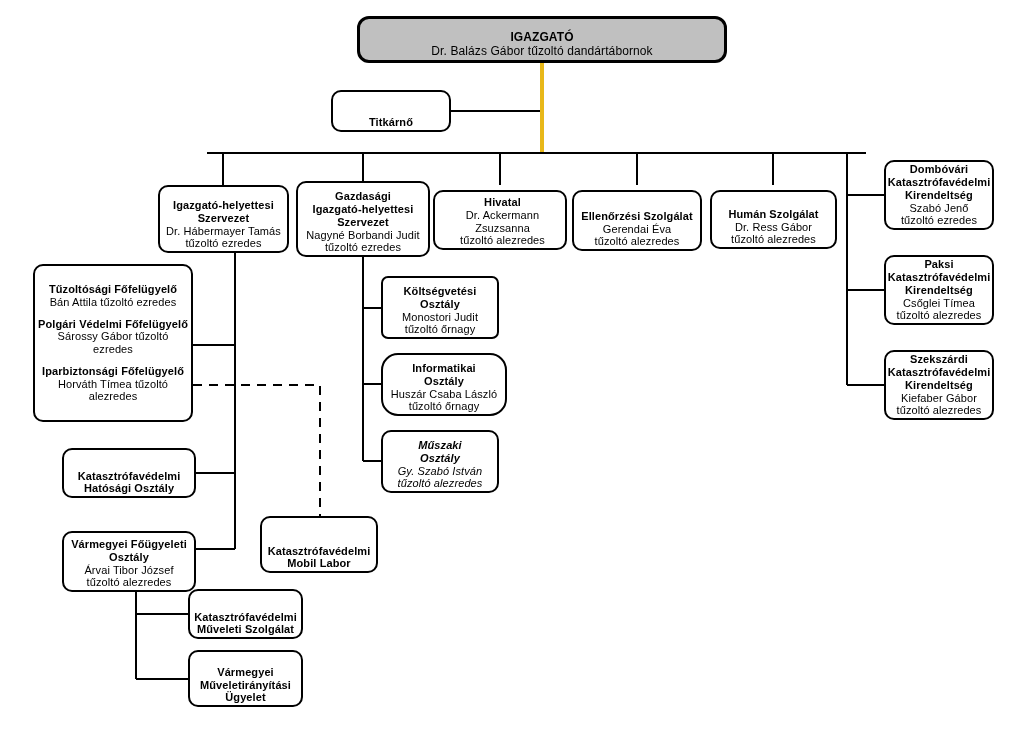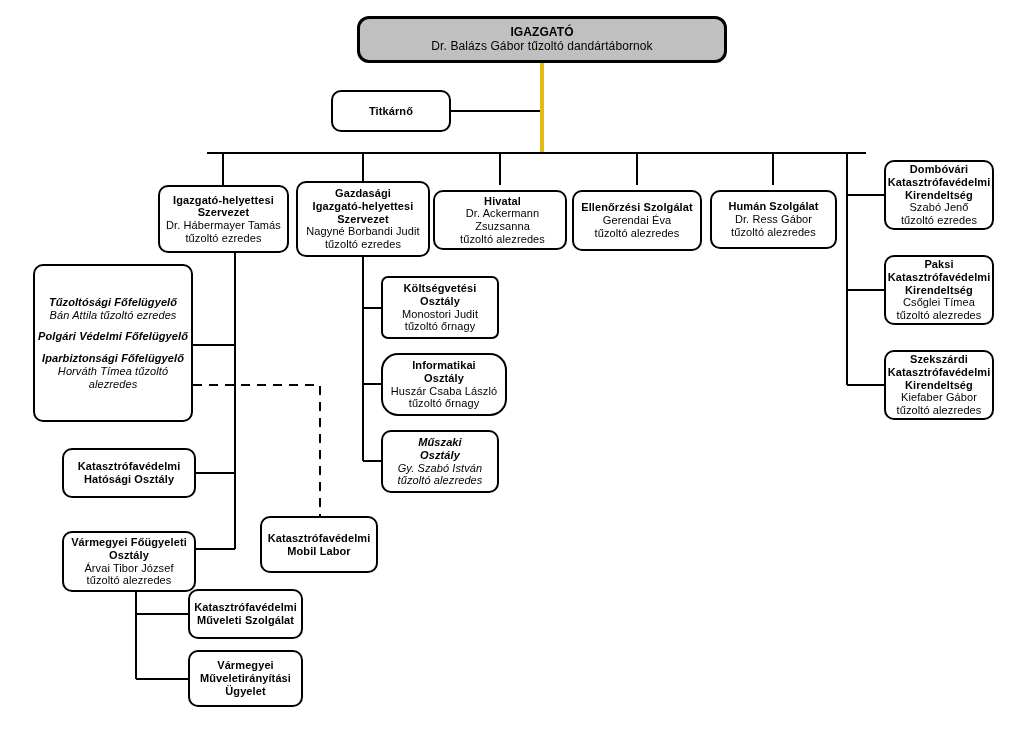--- a/index.html
+++ b/index.html
@@ -14,35 +14,35 @@
   .edges{position:absolute;left:0;top:0;width:1022px;height:756px;}
   .node{
     position:absolute;
     box-sizing:border-box;
     border:2px solid #000000;
     border-radius:10px;
     background:#ffffff;
     display:flex;
     flex-direction:column;
     align-items:center;
-    justify-content:center;
+    justify-content:flex-end;
     text-align:center;
     line-height:1.16;
     color:#000000;
     z-index:3;
     padding:1px 3px;
   }
   .node .t{font-weight:bold;font-size:11px;letter-spacing:0.1px;}
   .node .s{font-weight:normal;font-size:11px;letter-spacing:0.1px;}
   .node.root{background:#c0c0c0;border-width:3px;border-radius:12px;}
   .node.root .t{font-size:12px;}
   .node.root .s{font-size:12px;}
   .group-block{margin:0;padding:0;}
   .group-block + .group-block{margin-top:9px;}
-  .node.cluster{justify-content:center;font-style:italic;}
+  .node.cluster{justify-content:center;}
 </style>
 </head>
 <body>
 
 <div id="chart">
 
   <svg class="edges" width="1022" height="756" viewBox="0 0 1022 756" xmlns="http://www.w3.org/2000/svg">
     <g stroke="#000000" stroke-width="2.6" fill="none" shape-rendering="crispEdges">
 
       <line x1="542" y1="60" x2="542" y2="153"></line>
@@ -152,20 +152,21 @@
     <div class="s">tűzoltó alezredes</div>
   </div>
 
   <div class="node cluster" style="left:33px;top:264px;width:160px;height:158px;">
     <div class="group-block">
       <div class="t">Tűzoltósági Főfelügyelő</div>
       <div class="s">Bán Attila tűzoltó ezredes</div>
     </div>
     <div class="group-block">
       <div class="t">Polgári Védelmi Főfelügyelő</div>
+      <div class="s">Sárossy Gábor tűzoltó ezredes</div>
     </div>
     <div class="group-block">
       <div class="t">Iparbiztonsági Főfelügyelő</div>
       <div class="s">Horváth Tímea tűzoltó alezredes</div>
     </div>
   </div>
 
   <div class="node" style="left:62px;top:448px;width:134px;height:50px;">
     <div class="t">Katasztrófavédelmi</div>
     <div class="t">Hatósági Osztály</div>

